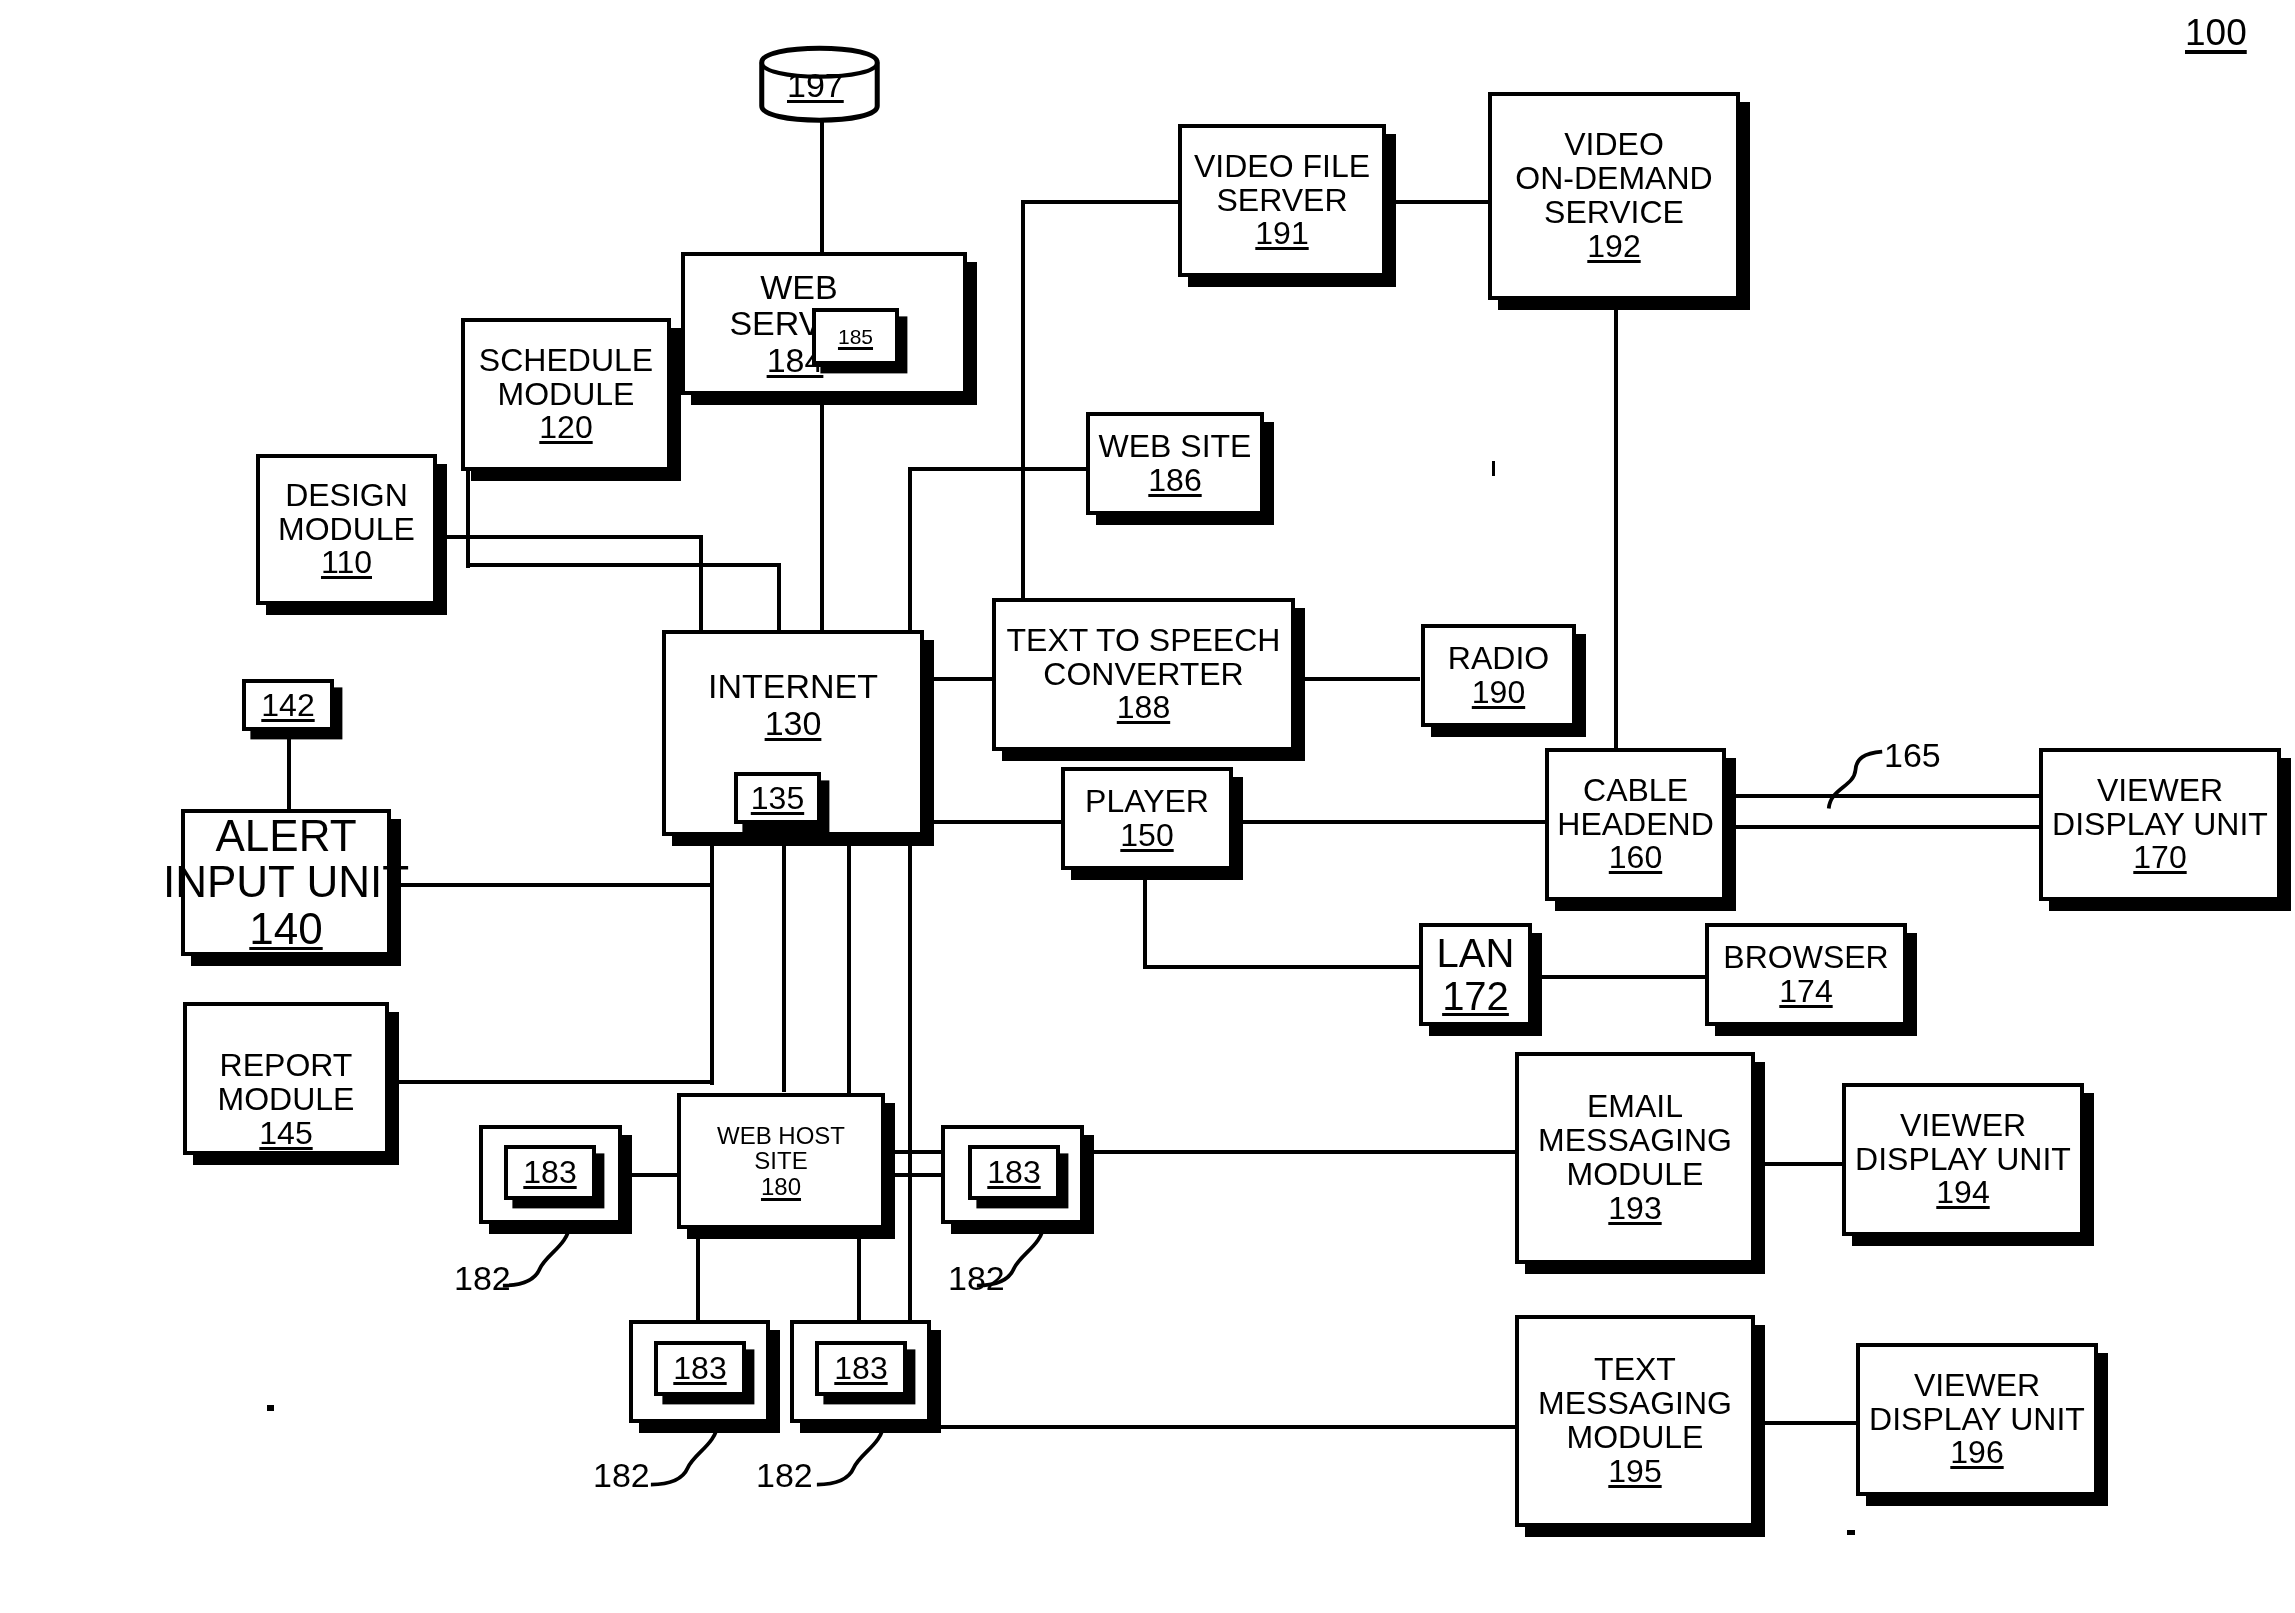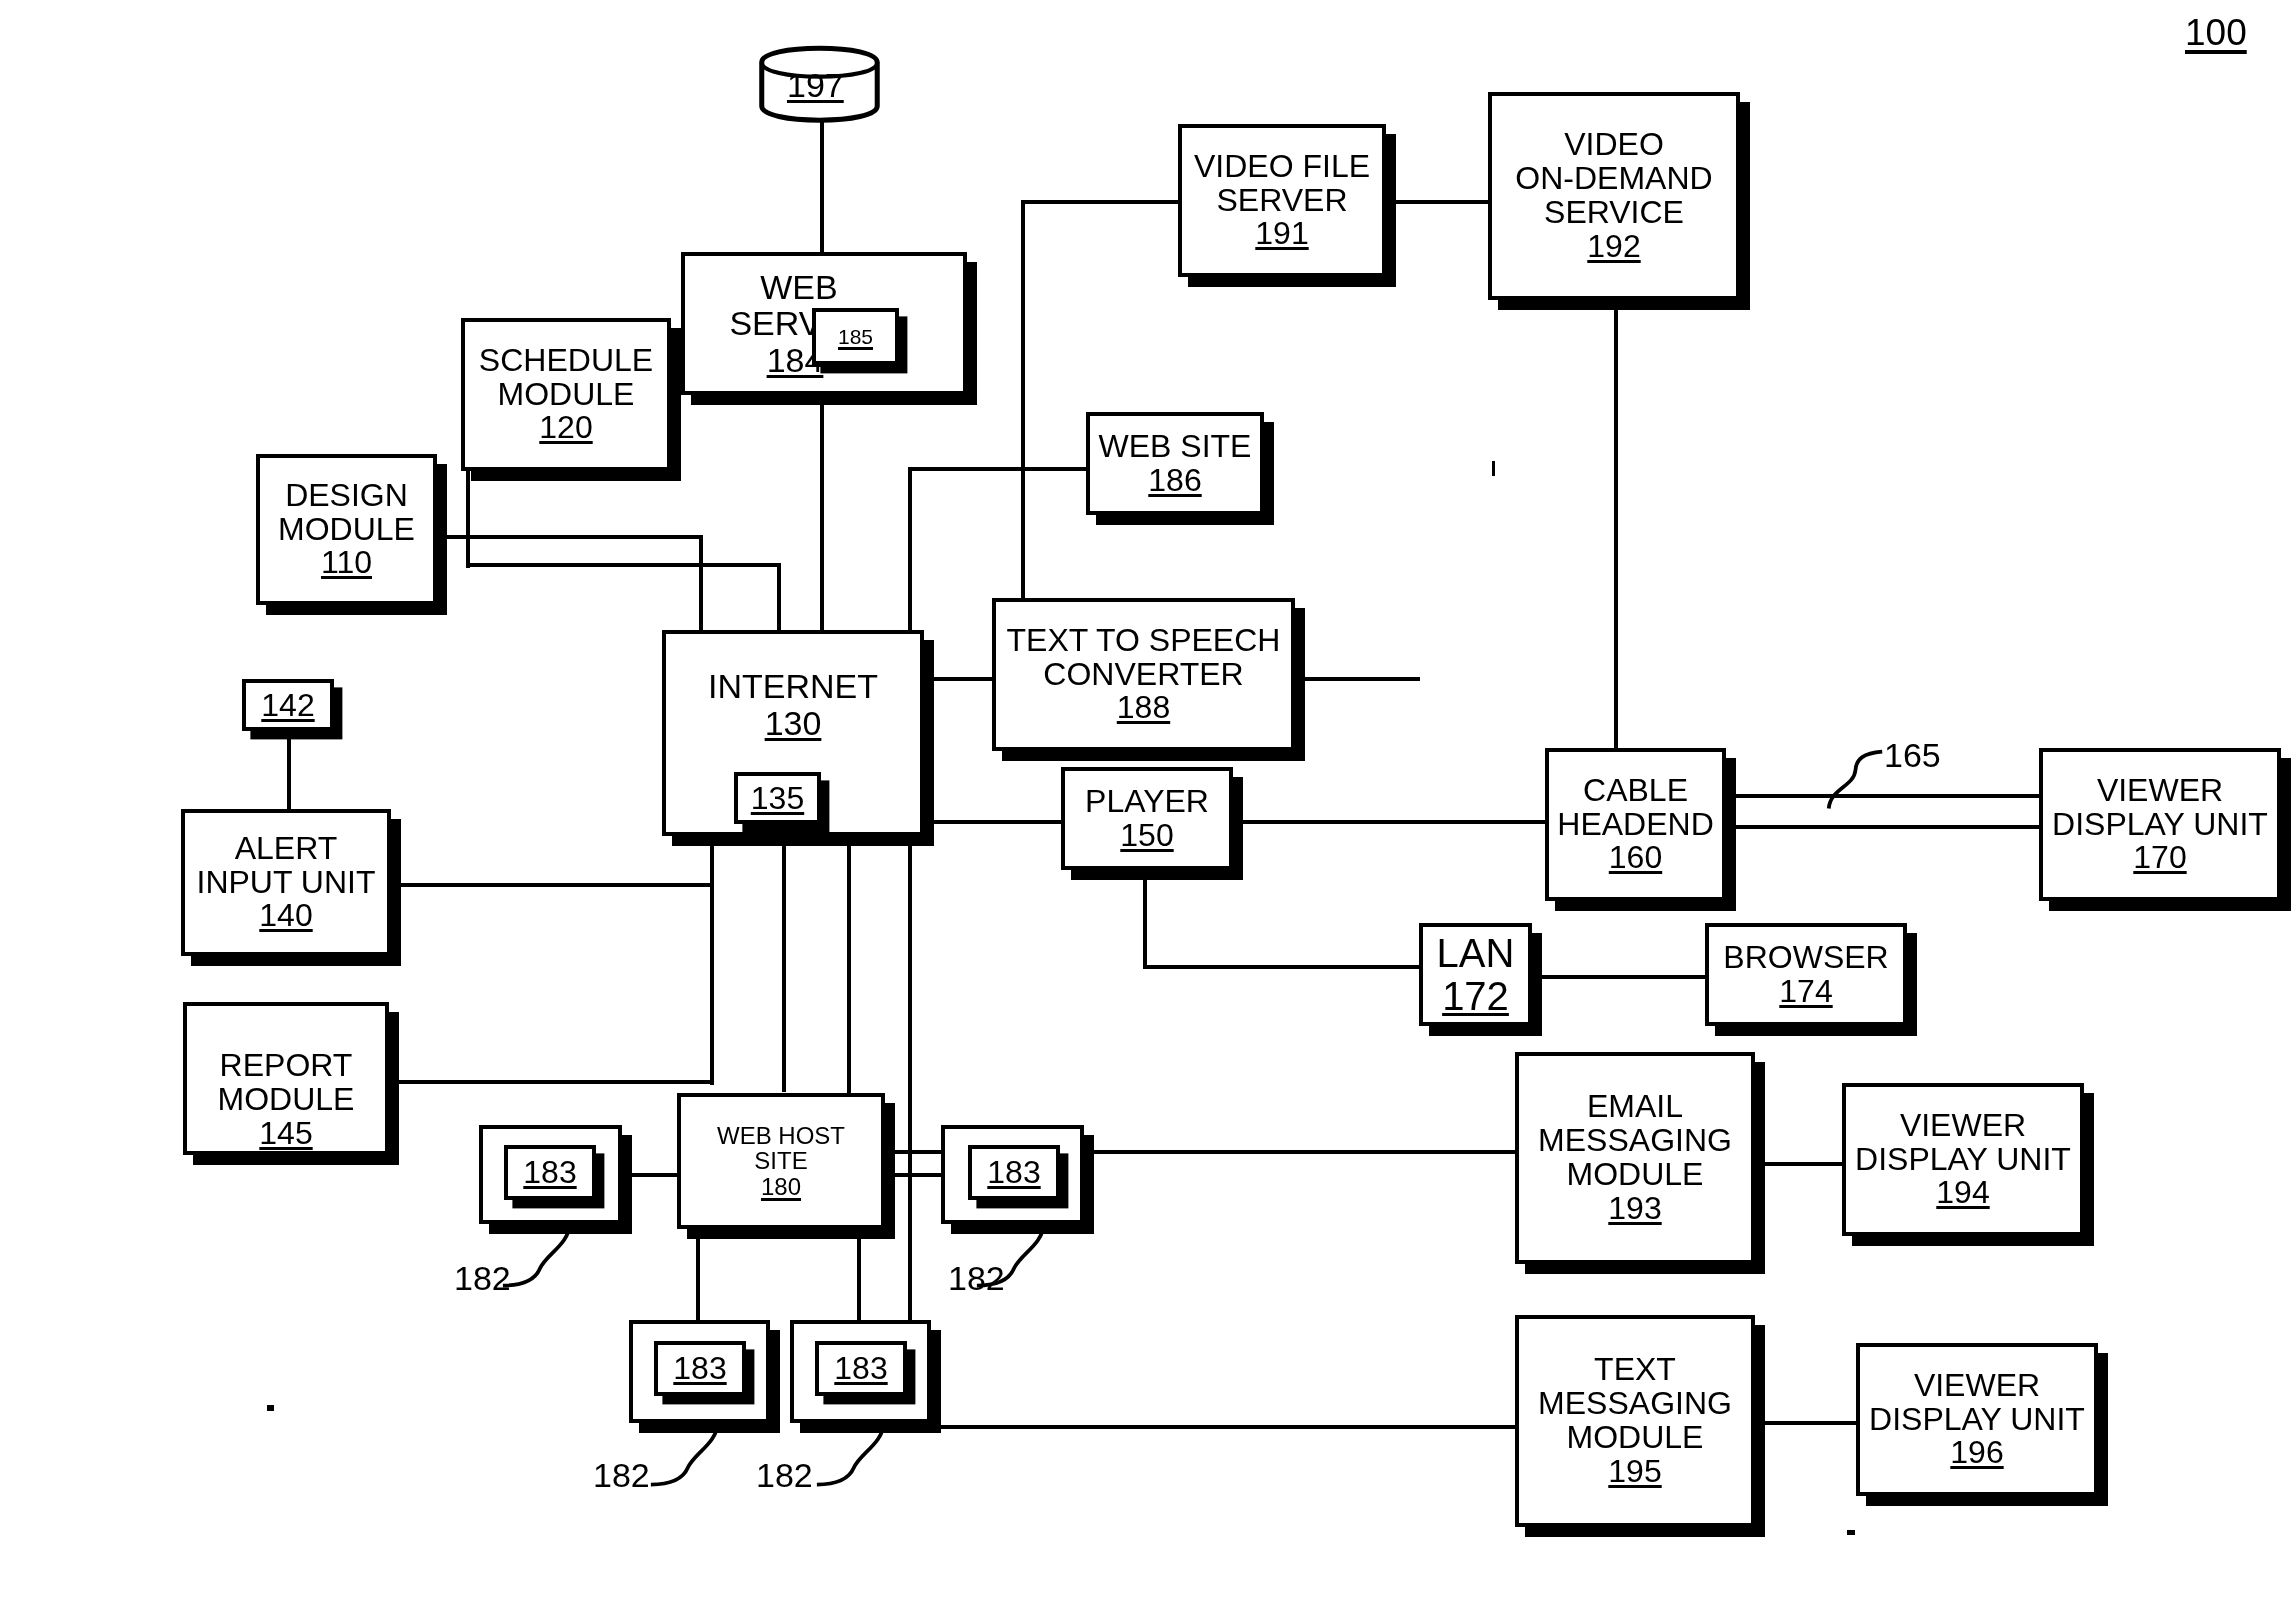--- a/index.html
+++ b/index.html
@@ -194,20 +194,24 @@
   <div class="plaque" style="left:734px;top:772px;width:87px;height:52px;font-size:32px;">
     <span>135</span>
   </div>
 
   <div class="box" style="left:992px;top:598px;width:303px;height:153px;font-size:32px;">
     <span class="ln">TEXT TO SPEECH</span>
     <span class="ln">CONVERTER</span>
     <span class="ln num">188</span>
   </div>
 
+  <div class="box" style="left:1421px;top:624px;width:155px;height:103px;font-size:32px;">
+    <span class="ln">RADIO</span>
+    <span class="ln num">190</span>
+  </div>
 
   <div class="box" style="left:1061px;top:767px;width:172px;height:103px;font-size:32px;">
     <span class="ln">PLAYER</span>
     <span class="ln num">150</span>
   </div>
 
   <div class="box" style="left:1545px;top:748px;width:181px;height:153px;font-size:32px;">
     <span class="ln">CABLE</span>
     <span class="ln">HEADEND</span>
     <span class="ln num">160</span>
@@ -216,21 +220,21 @@
   <div class="box" style="left:2039px;top:748px;width:242px;height:153px;font-size:32px;">
     <span class="ln">VIEWER</span>
     <span class="ln">DISPLAY UNIT</span>
     <span class="ln num">170</span>
   </div>
 
   <div class="plaque" style="left:242px;top:679px;width:92px;height:52px;font-size:32px;">
     <span>142</span>
   </div>
 
-  <div class="box" style="left:181px;top:809px;width:210px;height:147px;font-size:32px;">
+  <div class="box" style="left:181px;top:809px;width:210px;height:147px;font-size:44px;">
     <span class="ln">ALERT</span>
     <span class="ln">INPUT UNIT</span>
     <span class="ln num">140</span>
   </div>
 
   <div class="box" style="left:183px;top:1002px;width:206px;height:153px;font-size:32px;justify-content:flex-end;">
     <span class="ln">REPORT</span>
     <span class="ln">MODULE</span>
     <span class="ln num">145</span>
   </div>

